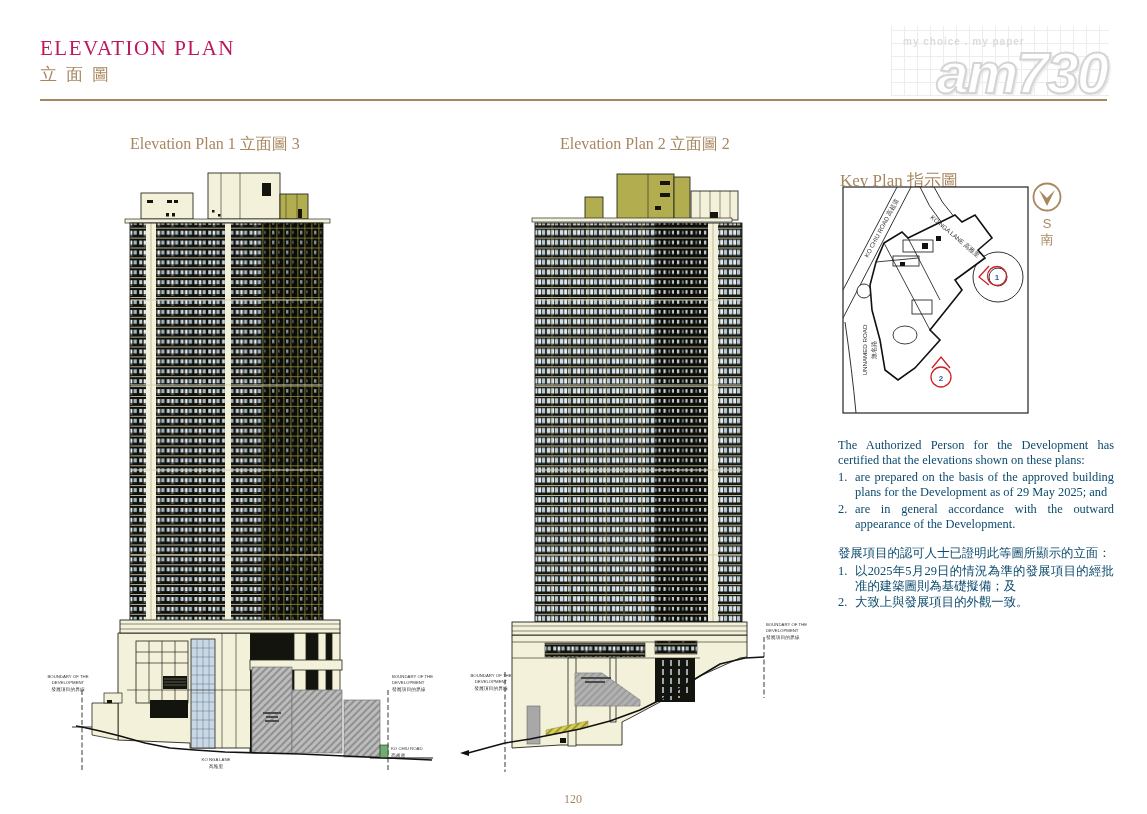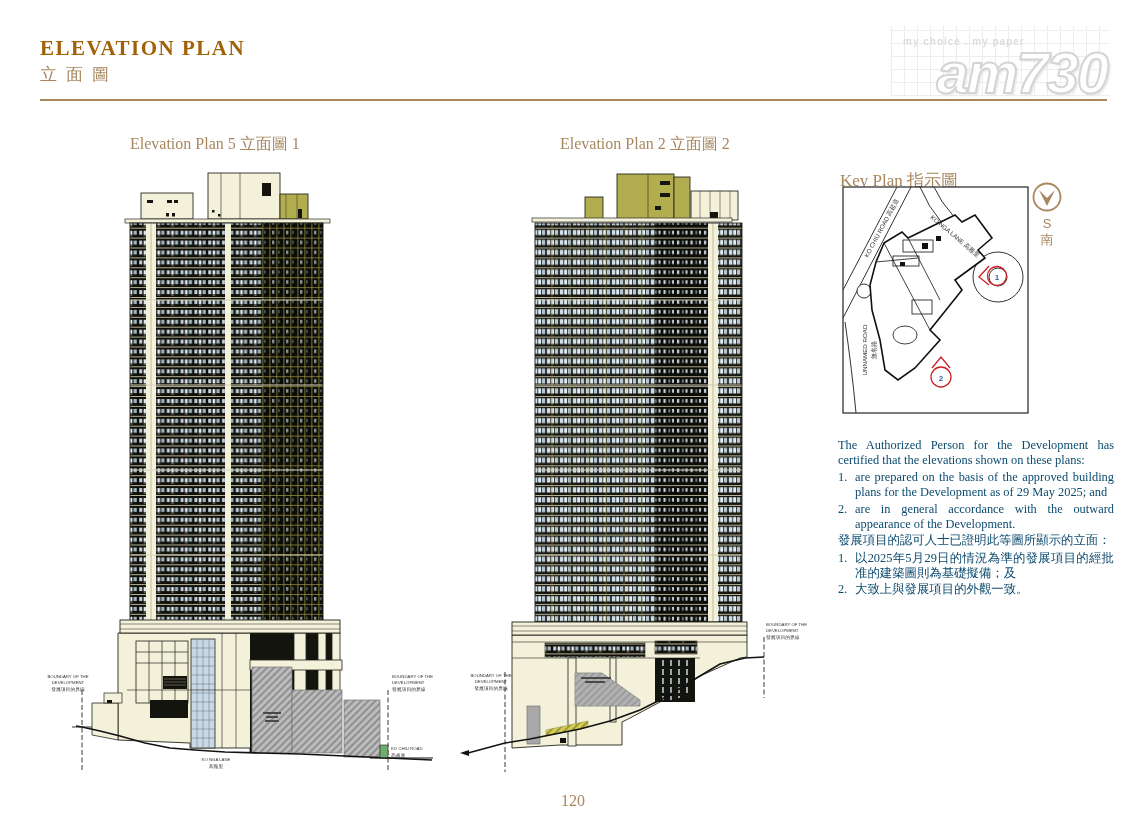--- a/index.html
+++ b/index.html
@@ -1,20 +1,20 @@
 <!DOCTYPE html>
 <html><head>
 <meta charset="utf-8">
 <style>
   html,body{margin:0;padding:0;background:#fff;}
   .page{position:relative;width:1147px;height:814px;background:#fff;overflow:hidden;
         font-family:"Liberation Serif",serif;}
   
-  .title-en{position:absolute;left:40px;top:36px;font-size:21px;font-weight:bold;
-            letter-spacing:1.5px;color:#a16207;}
+  .title-en{position:absolute;left:40px;top:36px;font-size:21px;font-weight:normal;
+            letter-spacing:1.5px;color:#be185d;}
   .title-zh{position:absolute;left:40px;top:63px;font-size:17px;font-weight:normal;
             letter-spacing:9px;color:#a8875f;}
   .header-rule{position:absolute;left:40px;top:99px;width:1067px;height:2px;background:#a8875f;}
   
   .logo{position:absolute;top:26px;right:38px;width:218px;height:70px;
         background-image:repeating-linear-gradient(0deg,#ededed 0 1px,transparent 1px 13px),
                          repeating-linear-gradient(90deg,#ededed 0 1px,transparent 1px 13px);}
   .logo-tagline{position:absolute;top:10px;left:12px;font-family:"Liberation Sans",sans-serif;
         font-size:10px;font-weight:bold;letter-spacing:1px;color:#dcdcdc;}
   .logo-brand{position:absolute;bottom:-10px;right:2px;font-family:"Liberation Sans",sans-serif;
@@ -27,40 +27,40 @@
   .keyplan-title{position:absolute;left:840px;top:158px;font-size:17px;color:#a8875f;margin-top:11px;}
   
   .el-svg{position:absolute;}
   svg text{font-family:"Liberation Sans",sans-serif;}
   
   .cert{position:absolute;left:838px;top:438px;width:276px;font-size:12.4px;line-height:1.24;
         color:#0c4a6e;text-align:justify;}
   .cert .item{display:flex;margin-top:1px;}
   .cert .num{flex:0 0 17px;}
   .cert .itxt{flex:1;}
-  .cert .zh{line-height:1.4;}
+  .cert .zh{margin-top:13px;line-height:1.4;}
   
   .page-number{position:absolute;left:538px;top:792px;width:70px;text-align:center;
-        font-size:16px;color:#a8875f;}
+        font-size:12px;color:#a8875f;}
 </style>
 </head>
 <body>
 
 <div class="page">
 
   <div class="title-en">ELEVATION PLAN</div>
   <div class="title-zh">立面圖</div>
   <div class="header-rule"></div>
 
   <div class="logo">
     <div class="logo-tagline">my choice . my paper</div>
     <div class="logo-brand">am730</div>
   </div>
 
-  <div class="plan-title plan1-title">Elevation Plan 5 立面圖 1</div>
+  <div class="plan-title plan1-title">Elevation Plan 1 立面圖 3</div>
   <div class="plan-title plan2-title">Elevation Plan 2 立面圖 2</div>
   <div class="keyplan-title">Key Plan 指示圖</div>
 
   <svg class="el-svg" style="left:35px;top:158px" width="400" height="625" viewBox="35 158 400 625">
     <defs>
       <pattern id="pw1" width="13.8" height="9.9" patternUnits="userSpaceOnUse">
         <rect width="13.8" height="9.9" fill="#101009"></rect>
         <rect width="13.8" height="0.9" fill="#c9c5a8"></rect>
         <rect x="1.2" y="3" width="3" height="4" fill="#c3d2de"></rect>
         <rect x="5.6" y="3" width="2.6" height="4" fill="#e8eef3"></rect>

